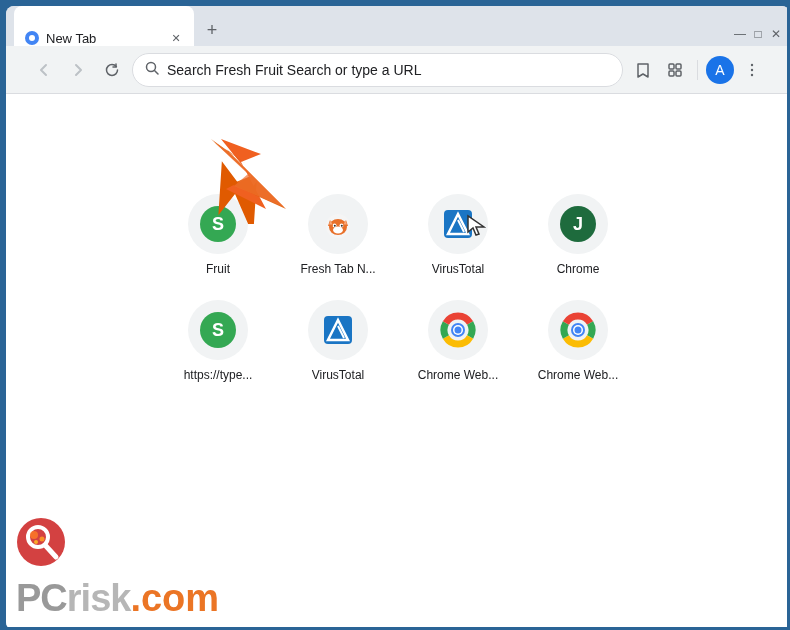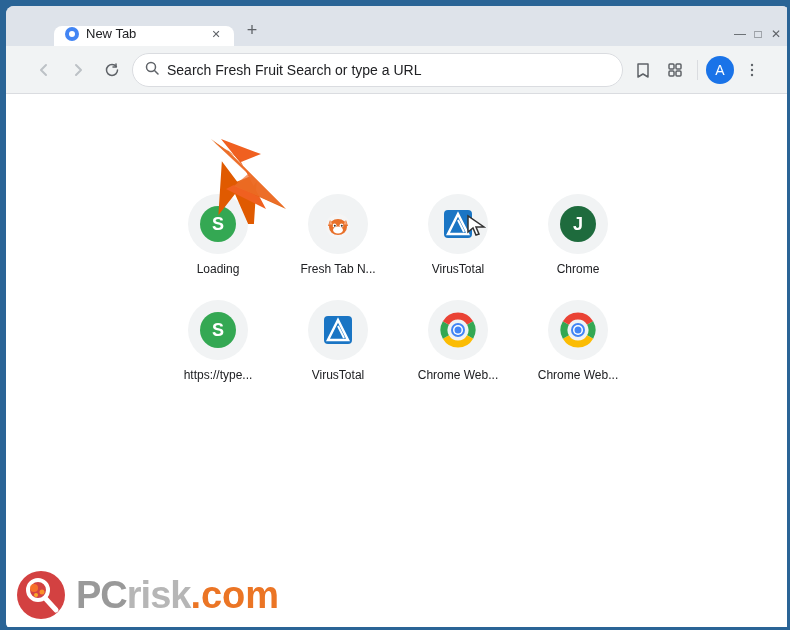--- a/index.html
+++ b/index.html
@@ -29,29 +29,28 @@
     .tab-bar {
       display: flex;
       align-items: flex-end;
       background: #dee3ea;
       padding: 6px 8px 0 8px;
       height: 40px;
     }
 
     .tab-item {
       display: flex;
-      align-items: flex-start;
+      align-items: flex-end;
       background: #ffffff;
       border-radius: 8px 8px 0 0;
       padding: 0 10px;
-      height: 20px;
+      height: 40px;
       min-width: 180px;
       gap: 6px;
       position: relative;
-      margin-left: 40px;
     }
 
     .tab-favicon {
       width: 16px;
       height: 16px;
     }
 
     .tab-favicon svg { width: 16px; height: 16px; }
 
     .tab-title {
@@ -279,23 +278,24 @@
       font-size: 18px;
       font-weight: 600;
     }
 
     
     .watermark {
       position: absolute;
       bottom: 10px;
       left: 10px;
       display: flex;
-      align-items: center;
+      align-items: flex-start;
       gap: 10px;
       opacity: 0.85;
+      flex-direction: column;
     }
 
     .pcrisk-logo-icon {
       width: 50px;
       height: 50px;
     }
 
     
     .cursor-pointer {
       position: absolute;
@@ -405,21 +405,21 @@
         <polygon points="78,73 22,17 38,28 8,8 42,40 28,52" fill="#f07030" opacity="0.7"></polygon>
       </svg>
     </div>
 
     <div class="speed-dial">
 
       <div class="speed-dial-item">
         <div class="dial-icon-wrapper">
           <div class="icon-s">S</div>
         </div>
-        <span class="dial-label">Loading</span>
+        <span class="dial-label">Fruit</span>
       </div>
 
       <div class="speed-dial-item">
         <div class="dial-icon-wrapper">
           <svg width="36" height="36" viewBox="0 0 36 36">
 
             <circle cx="18" cy="20" r="12" fill="#f5f5f5"></circle>
 
             <ellipse cx="18" cy="21" rx="9" ry="8" fill="#e8702a"></ellipse>
 

